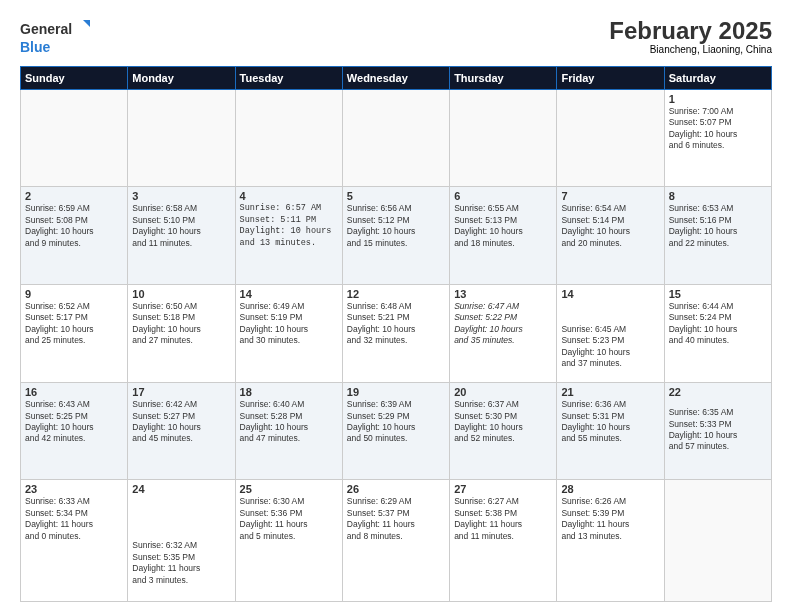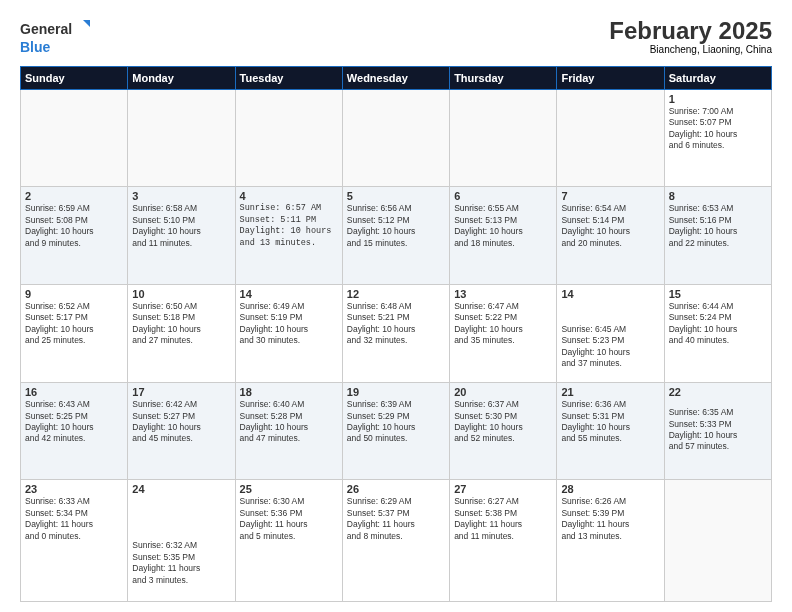--- a/index.html
+++ b/index.html
@@ -205,21 +205,21 @@
           </td>
           <td>
             <span class="day-num">12</span>
             <div class="day-info" style="white-space: pre-line;">Sunrise: 6:48 AM
 Sunset: 5:21 PM
 Daylight: 10 hours
 and 32 minutes.</div>
           </td>
           <td>
             <span class="day-num">13</span>
-            <div class="day-info" style="white-space: pre-line;">Sunrise: 6:47 AM
+            <div class="day-info" style="white-space: pre-line; font-style: italic;">Sunrise: 6:47 AM
 Sunset: 5:22 PM
 Daylight: 10 hours
 and 35 minutes.</div>
           </td>
           <td>
             <span class="day-num">14</span>
             <div class="day-info" style="white-space: pre-line; margin-top: 24px;">Sunrise: 6:45 AM
 Sunset: 5:23 PM
 Daylight: 10 hours
 and 37 minutes.</div>

